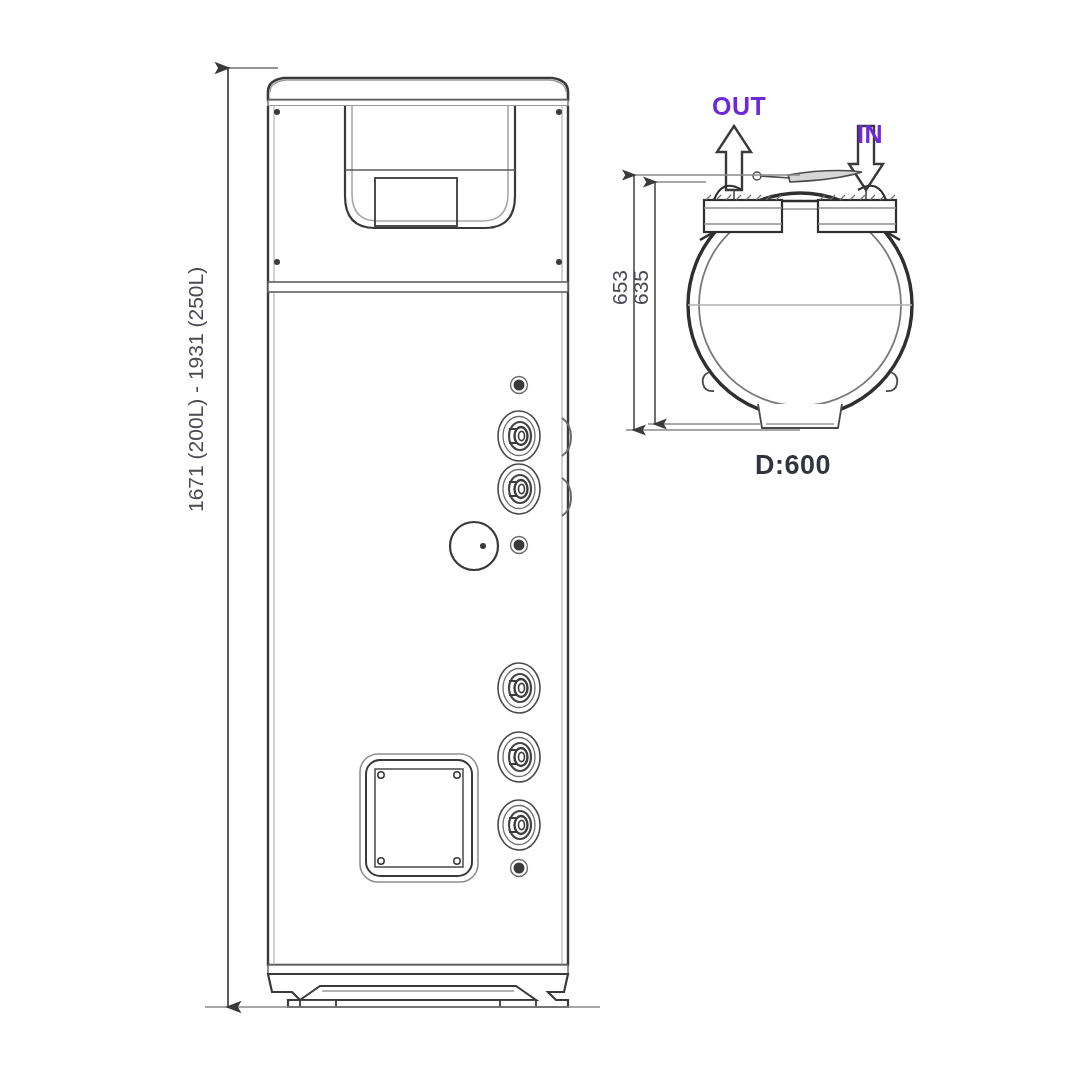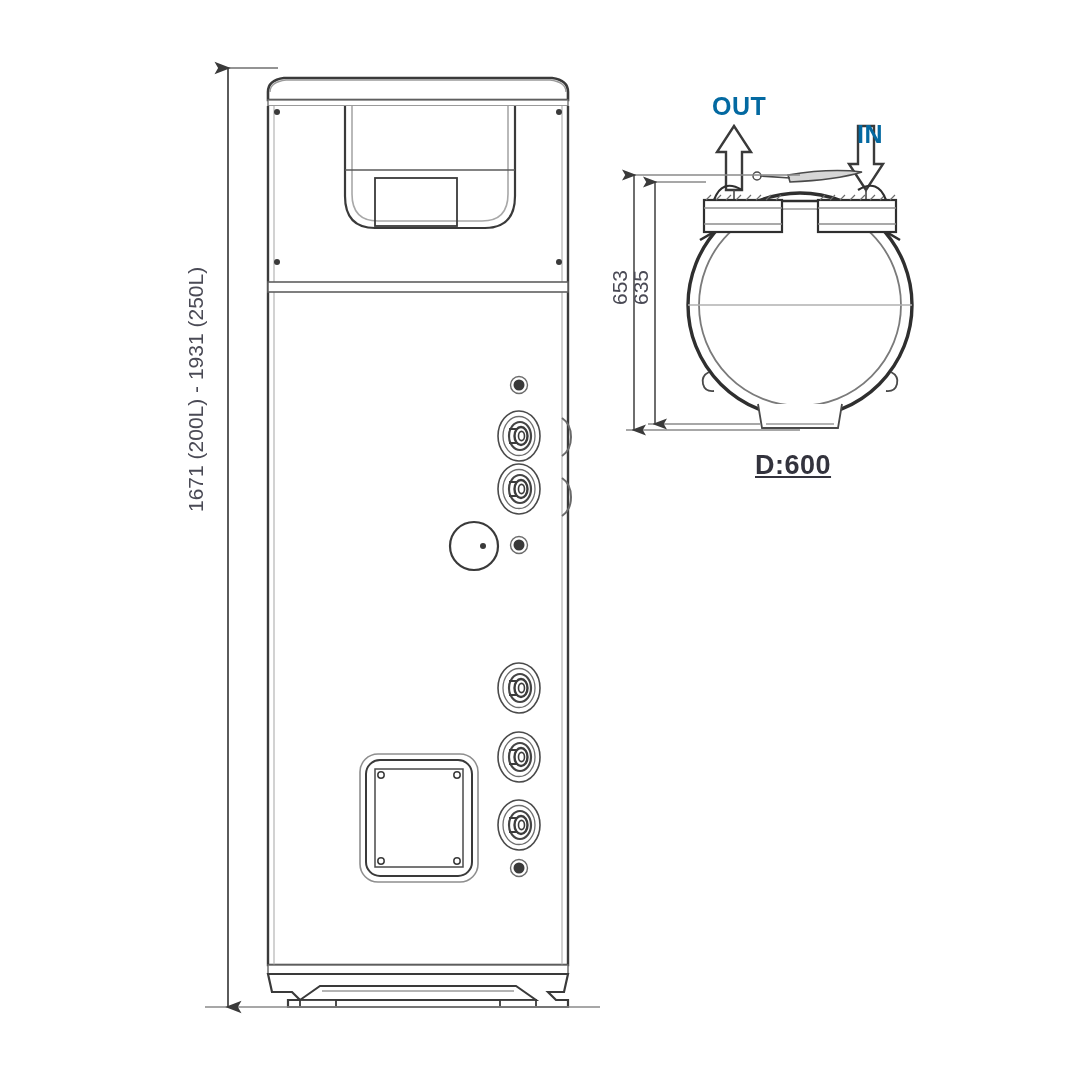--- a/index.html
+++ b/index.html
@@ -1,23 +1,23 @@
 <!DOCTYPE html>
 <html><head>
 <meta charset="utf-8">
 <style>
   html,body{margin:0;padding:0;background:#ffffff;}
   body{width:1080px;height:1080px;position:relative;overflow:hidden;
        font-family:"Liberation Sans", sans-serif;color:#3c3c46;}
   .stage{position:absolute;inset:0;width:1080px;height:1080px;}
   svg{position:absolute;left:0;top:0;}
-  .lbl{position:absolute;font-weight:bold;letter-spacing:.5px;color:#0369a1;}
+  .lbl{position:absolute;font-weight:bold;letter-spacing:.5px;color:#6d28d9;}
   #label-out{left:712px;top:92px;font-size:25px;}
   #label-in{left:857px;top:92px;font-size:25px;margin-top:28px;}
-  #label-diameter{left:755px;top:450px;font-size:27px;color:#33333d;text-decoration:underline;}
+  #label-diameter{left:755px;top:450px;font-size:27px;color:#33333d;}
   .dimtext{position:absolute;color:#4a4a55;font-weight:normal;}
   #dim-height-text{left:196px;top:512px;font-size:21px;
       transform:translateY(-50%) rotate(-90deg);transform-origin:left center;
       white-space:nowrap;}
   #dim-653-text{left:620px;top:305px;font-size:21px;
       transform:translateY(-50%) rotate(-90deg);transform-origin:left center;white-space:nowrap;}
   #dim-635-text{left:641px;top:305px;font-size:21px;
       transform:translateY(-50%) rotate(-90deg);transform-origin:left center;white-space:nowrap;}
 </style>
 </head>

